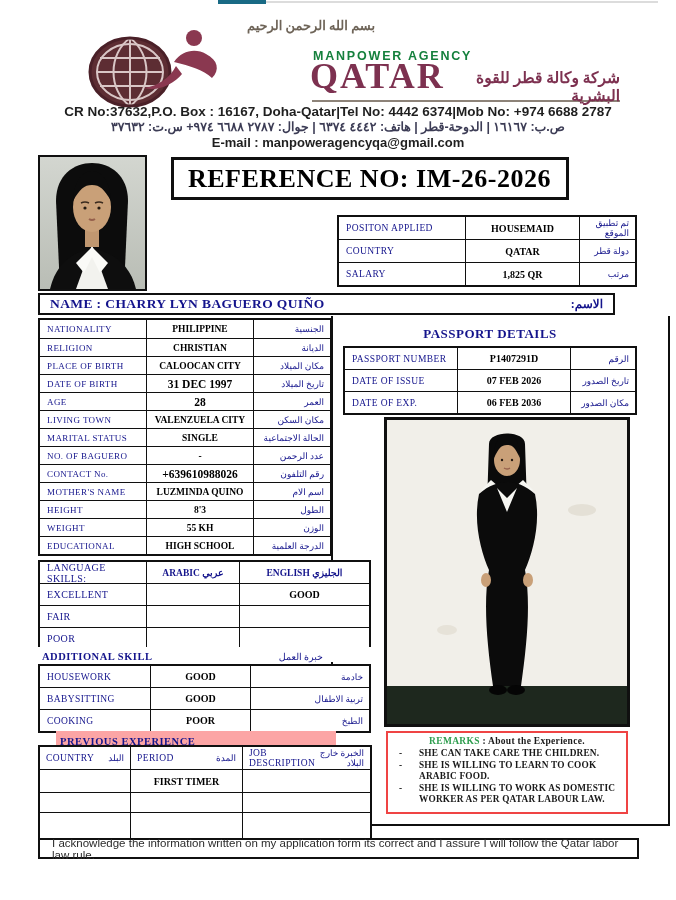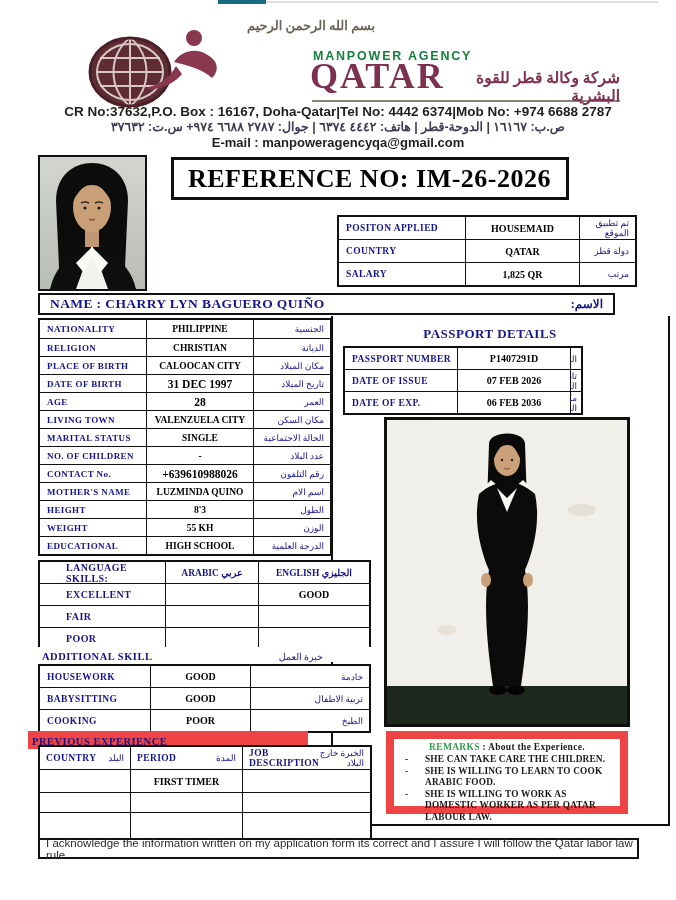--- a/index.html
+++ b/index.html
@@ -25,79 +25,79 @@
   
   .portrait-box{left:38px;top:155px;width:109px;height:136px;border:2px solid #101010;background:#c7cbc3;}
   .reference-box{left:171px;top:157px;width:398px;height:43px;border:3px solid #101010;
                  display:flex;align-items:center;padding-left:14px;font-size:26px;font-weight:bold;letter-spacing:.5px;}
   
   .tbl{border:2px solid #101010;background:#fff;display:grid;}
   .row{display:grid;border-top:1px solid #101010;}
   .row:first-child{border-top:none;}
   .cell{display:flex;align-items:center;overflow:hidden;border-left:1px solid #101010;}
   .cell:first-child{border-left:none;}
-  .lbl{color:#14148c;font-weight:bold;font-size:9.5px;letter-spacing:.4px;padding-left:7px;}
+  .lbl{color:#14148c;font-weight:normal;font-size:9.5px;letter-spacing:.4px;padding-left:7px;}
   .val{color:#000;font-weight:bold;font-size:10px;justify-content:center;text-align:center;}
   .arc{color:#14148c;font-size:9px;direction:rtl;justify-content:flex-start;padding-left:6px;padding-right:6px;}
   
   .pos-tbl{left:337px;top:215px;width:300px;}
   .pos-tbl .row{height:22px;grid-template-columns:126px 114px 1fr;}
   
   .name-bar{left:38px;top:293px;width:577px;height:22px;border:2px solid #101010;display:flex;
             align-items:center;justify-content:space-between;padding:4px 10px;}
   .name-text{color:#14148c;font-weight:bold;font-size:13.5px;letter-spacing:.4px;}
   .name-ar{color:#14148c;font-weight:bold;font-size:12px;direction:rtl;}
   
   .per-tbl{left:38px;top:318px;width:294px;height:238px;grid-template-rows:repeat(13,1fr);}
   .per-tbl .row{grid-template-columns:106px 107px 1fr;}
   .per-tbl .lbl{font-size:9px;text-align:right;}
   .per-tbl .val{font-size:9.5px;}
   .big-val{font-size:11.5px !important;}
   
   .right-panel{left:331px;top:316px;width:339px;height:510px;border:2px solid #0f0f0f;border-top:none;}
   .passport-title{left:343px;top:326px;width:294px;text-align:center;color:#14148c;font-weight:bold;
                   font-size:13px;letter-spacing:.5px;}
-  .pass-tbl{left:343px;top:346px;width:240px;}
+  .pass-tbl{left:343px;top:346px;width:294px;}
   .pass-tbl .row{height:21px;grid-template-columns:112px 113px 1fr;}
   .body-photo-box{left:384px;top:417px;width:246px;height:310px;border:3px solid #101010;background:#f1efe9;}
   
-  .remarks-box{left:386px;top:731px;width:242px;height:83px;border:8px solid #ef4444;padding:3px 5px 0 5px;}
+  .remarks-box{left:386px;top:731px;width:242px;height:83px;border:2px solid #ef4444;padding:3px 5px 0 5px;}
   .remarks-title-line{text-align:center;font-size:9.5px;font-weight:bold;letter-spacing:.3px;margin-bottom:2px;}
   .remarks-title{color:#2f9e4f;}
   .remarks-sub{color:#1a1a1a;}
   .remark-item{display:grid;grid-template-columns:26px 1fr;font-size:9.3px;font-weight:bold;
                color:#1a1a1a;line-height:11.5px;letter-spacing:.2px;}
   .remark-item .bullet{text-align:left;padding-left:6px;}
   .remark-item .bullet::before{content:"-";}
   
   .lang-tbl{left:38px;top:560px;width:333px;border-width:2.5px;}
-  .lang-tbl .row{height:21px;grid-template-columns:106px 93px 1fr;padding-left:19px;}
+  .lang-tbl .row{height:21px;grid-template-columns:106px 93px 1fr;}
   .lang-tbl .lbl{font-size:10px;}
   .colhead{color:#14148c;font-weight:bold;font-size:9.5px;justify-content:center;text-align:center;}
   
   .add-head{left:38px;top:647px;width:333px;height:15px;background:#fff;display:flex;align-items:flex-end;
             justify-content:space-between;padding-right:48px;}
   .sec-title{color:#14148c;font-weight:bold;font-size:10.5px;letter-spacing:.5px;padding-left:4px;}
   .sec-title-ar{color:#14148c;font-size:9.5px;direction:rtl;}
   .add-tbl{left:38px;top:664px;width:333px;border-width:2.5px;}
   .add-tbl .row{height:21px;grid-template-columns:110px 100px 1fr;}
   
-  .prev-head{left:28px;top:731px;width:280px;background:#ef4444;}
+  .prev-head{left:56px;top:731px;width:280px;background:#fca5a5;}
   .prev-tbl{left:38px;top:745px;width:334px;}
   .prev-tbl .row{grid-template-columns:90px 112px 1fr;}
   .prev-tbl .row.hdr{height:22px;}
   .prev-tbl .row.r1{height:22px;}
   .prev-tbl .row.r2{height:19px;}
   .prev-tbl .row.r3{height:25px;}
   .hdr-cell{justify-content:space-between;padding:0 6px;}
   .hdr-cell .lbl{padding-left:0;}
   .hdr-cell .arc{padding:0;font-size:9px;}
   
   .ack-box{left:38px;top:838px;width:601px;height:21px;border:2.5px solid #101010;display:flex;align-items:center;
-           padding-left:6px;font-family:"Liberation Sans",sans-serif;font-size:11.5px;color:#2b2b2b;}
+           padding-left:12px;font-family:"Liberation Sans",sans-serif;font-size:11.5px;color:#2b2b2b;}
 </style>
 </head>
 <body>
 
 <div id="page">
 
   <div class="abs topbar-teal"></div>
   <div class="abs topbar-gray"></div>
 
   <svg class="abs" style="left:78px;top:26px" width="168" height="82" viewBox="0 0 168 82">
@@ -203,23 +203,23 @@
         <div class="cell lbl">LIVING TOWN</div>
         <div class="cell val">VALENZUELA CITY</div>
         <div class="cell arc">مكان السكن</div>
       </div>
     <div class="row">
         <div class="cell lbl">MARITAL STATUS</div>
         <div class="cell val">SINGLE</div>
         <div class="cell arc">الحالة الاجتماعية</div>
       </div>
     <div class="row">
-        <div class="cell lbl">NO. OF CHILDREN</div>
+        <div class="cell lbl">NO. OF BAGUERO</div>
         <div class="cell val">-</div>
-        <div class="cell arc">عدد البلاد</div>
+        <div class="cell arc">عدد الرحمن</div>
       </div>
     <div class="row">
         <div class="cell lbl">CONTACT No.</div>
         <div class="cell val big-val">+639610988026</div>
         <div class="cell arc">رقم التلفون</div>
       </div>
     <div class="row">
         <div class="cell lbl">MOTHER'S NAME</div>
         <div class="cell val">LUZMINDA QUINO</div>
         <div class="cell arc">اسم الام</div>

